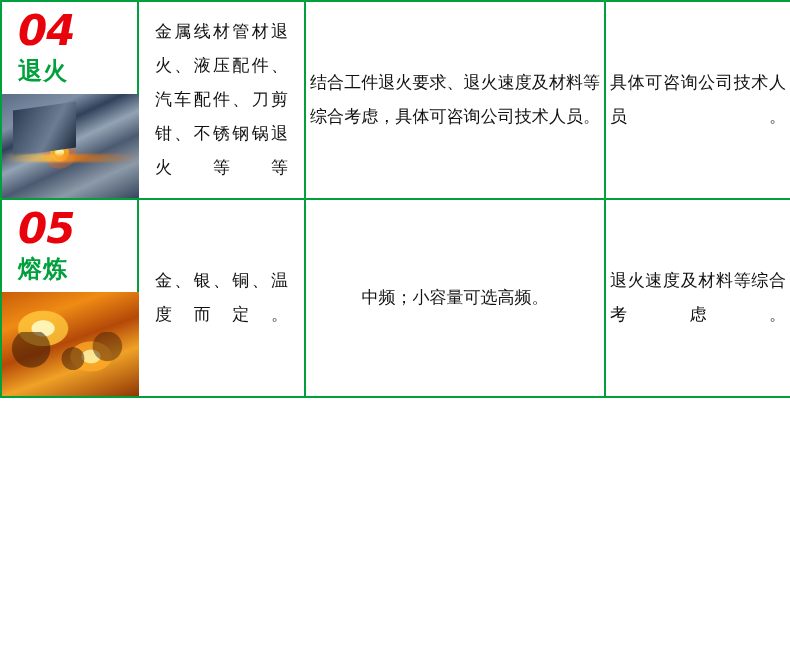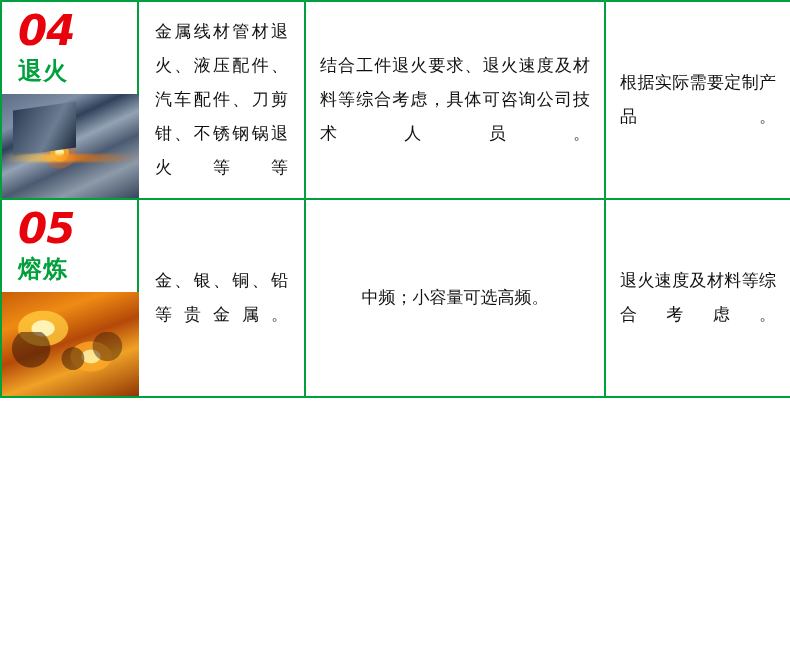--- a/index.html
+++ b/index.html
@@ -140,21 +140,21 @@
     width: 70%; height: 34%;
     background: linear-gradient(100deg, #3a2a18, #9b7540 55%, #2a1d12);
     transform: rotate(-6deg);
   }
 
   
   .celltext {
     font-size: 17px;
     line-height: 34px;
     color: #111111;
-    padding: 10px 14px;
+    padding: 10px 4px;
     text-align: justify;
     text-justify: inter-ideograph;
     text-align-last: left;
   }
   .celltext.center {
     text-align-last: center;
   }
   .celltext.just {
     text-align: justify;
     text-align-last: justify;
@@ -186,36 +186,36 @@
             </div>
           </div>
         </td>
         <td>
           <div class="celltext just narrow">金属线材管材退火、液压配件、汽车配件、刀剪钳、不锈钢锅退火等等</div>
         </td>
         <td>
           <div class="celltext just">结合工件退火要求、退火速度及材料等综合考虑，具体可咨询公司技术人员。</div>
         </td>
         <td>
-          <div class="celltext just">根据实际需要定制产品。</div>
+          <div class="celltext just">具体可咨询公司技术人员。</div>
         </td>
       </tr>
 
       <tr>
         <td class="numcell">
           <div class="numcell-inner">
             <div class="num">05</div>
             <div class="title">熔炼</div>
             <div class="photo">
               <div class="ph-melt"></div>
             </div>
           </div>
         </td>
         <td>
-          <div class="celltext just narrow">金、银、铜、铅等贵金属。</div>
+          <div class="celltext just narrow">金、银、铜、温度而定。</div>
         </td>
         <td>
           <div class="celltext center">中频；小容量可选高频。</div>
         </td>
         <td>
           <div class="celltext just">退火速度及材料等综合考虑。</div>
         </td>
       </tr>
 
     </tbody>

